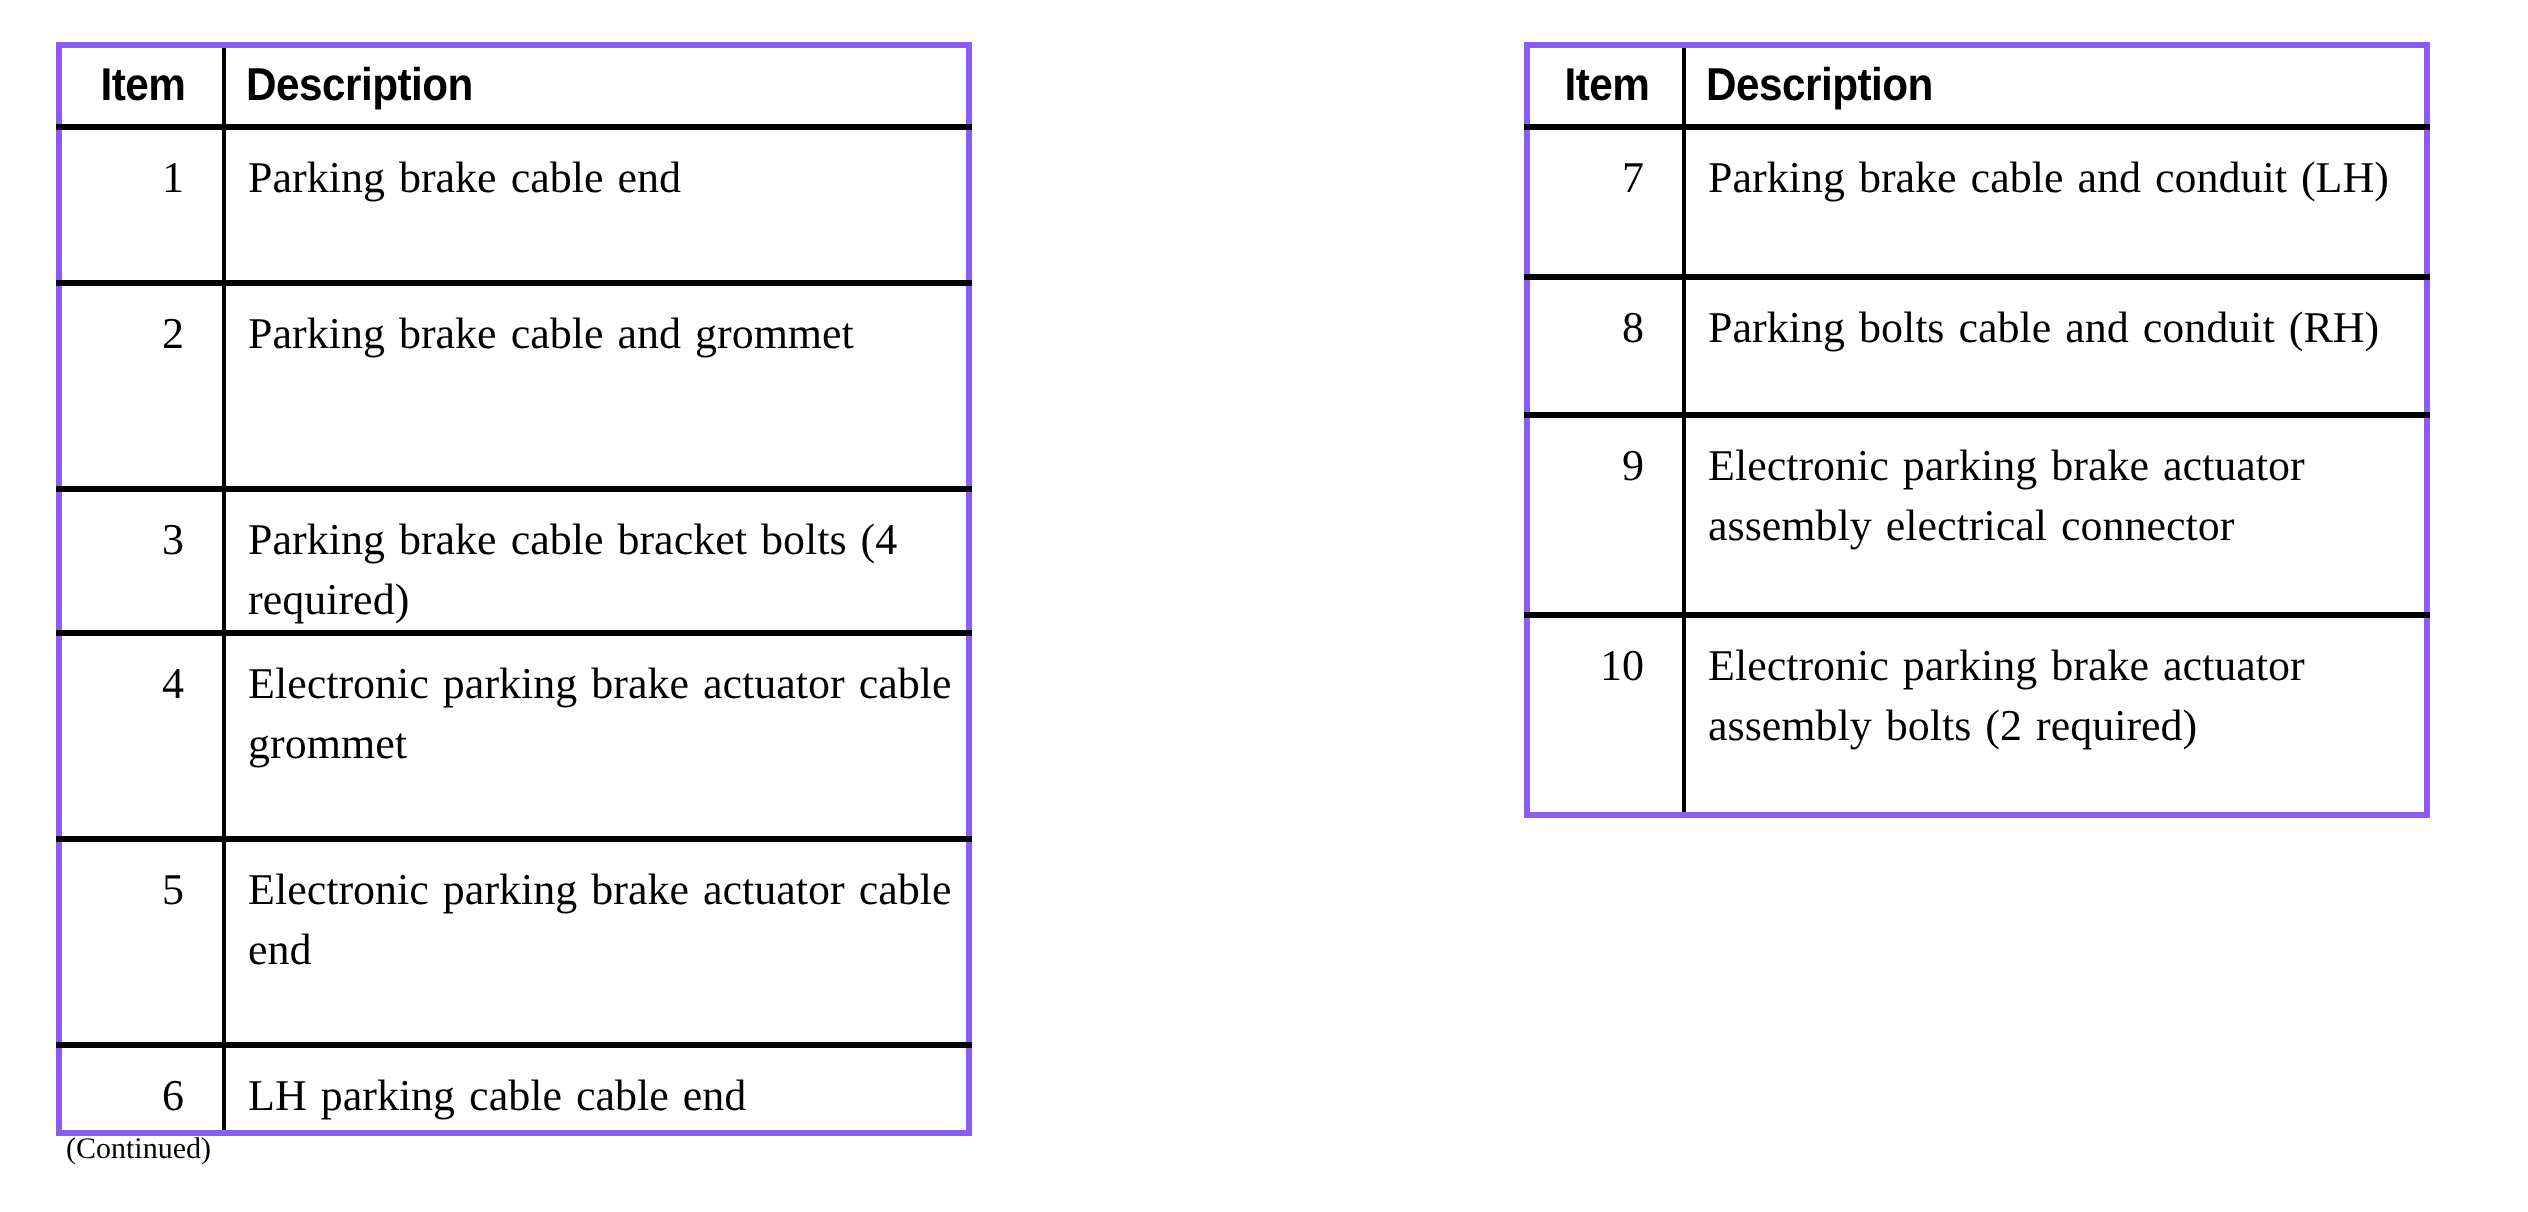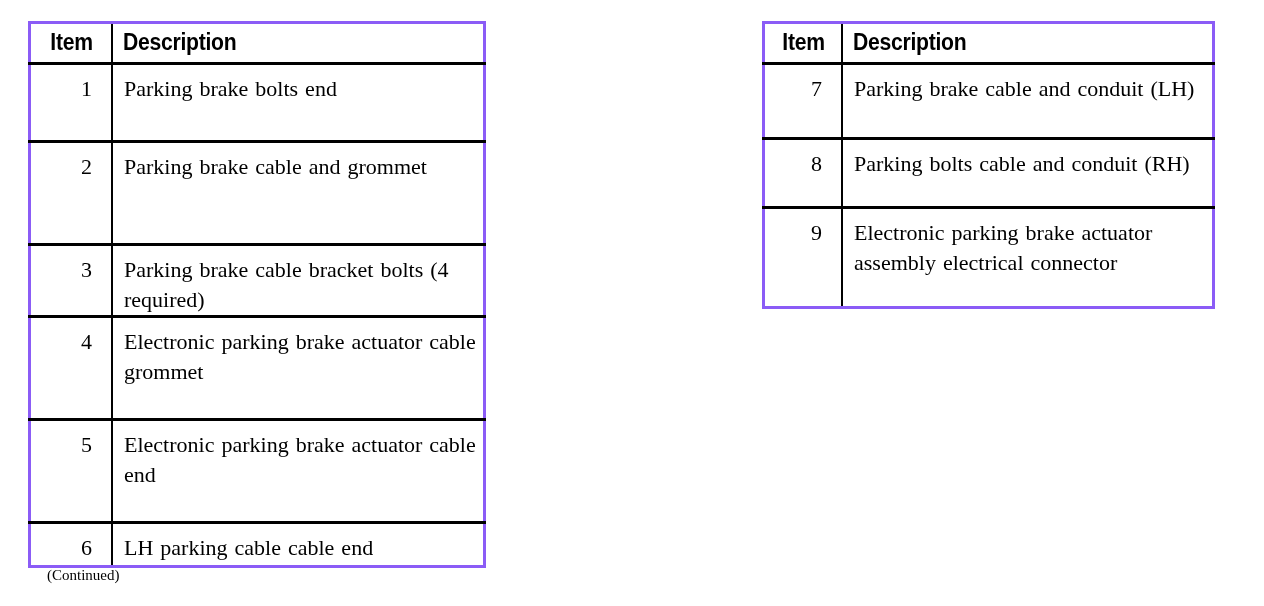--- a/index.html
+++ b/index.html
@@ -105,21 +105,21 @@
   tr[data-h="72"]  { height: 72px; }
   tr[data-h="44"]  { height: 44px; }
   tr[data-h="75"]  { height: 75px; }
   tr[data-h="69"]  { height: 69px; }
   tr[data-h="100"] { height: 100px; }
   tr[data-h="80"]  { height: 80px; }
 
   
   .continued-note {
     position: absolute;
-    left: 47px;
+    left: 33px;
     top: 566px;
     font-family: "Liberation Serif", "DejaVu Serif", serif;
     font-size: 15px;
     line-height: 18px;
     color: #000000;
     white-space: nowrap;
   }
 </style>
 </head>
 <body>
@@ -133,21 +133,21 @@
     </colgroup>
     <thead>
       <tr>
         <th class="th-item">Item</th>
         <th class="th-desc">Description</th>
       </tr>
     </thead>
     <tbody>
       <tr data-h="78">
         <td class="cell-item">1</td>
-        <td class="cell-desc">Parking brake bolts end</td>
+        <td class="cell-desc">Parking brake cable end</td>
       </tr>
       <tr data-h="103">
         <td class="cell-item">2</td>
         <td class="cell-desc">Parking brake cable and grommet</td>
       </tr>
       <tr data-h="72">
         <td class="cell-item">3</td>
         <td class="cell-desc">Parking brake cable bracket bolts (4 required)</td>
       </tr>
       <tr data-h="103">
@@ -184,16 +184,20 @@
         <td class="cell-desc">Parking brake cable and conduit (LH)</td>
       </tr>
       <tr data-h="69">
         <td class="cell-item">8</td>
         <td class="cell-desc">Parking bolts cable and conduit (RH)</td>
       </tr>
       <tr data-h="100">
         <td class="cell-item">9</td>
         <td class="cell-desc">Electronic parking brake actuator assembly electrical connector</td>
       </tr>
+      <tr data-h="100">
+        <td class="cell-item">10</td>
+        <td class="cell-desc">Electronic parking brake actuator assembly bolts (2 required)</td>
+      </tr>
     </tbody>
   </table>
 
 </div>
 
 </body></html>

